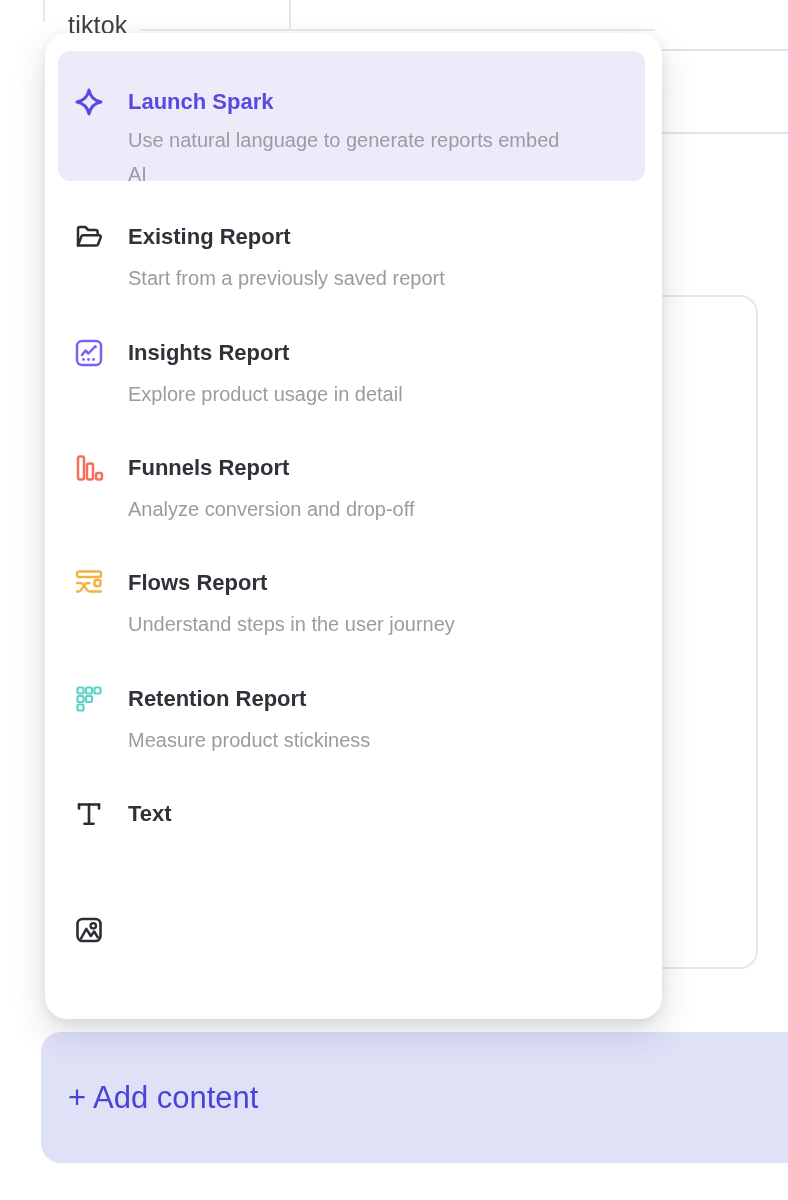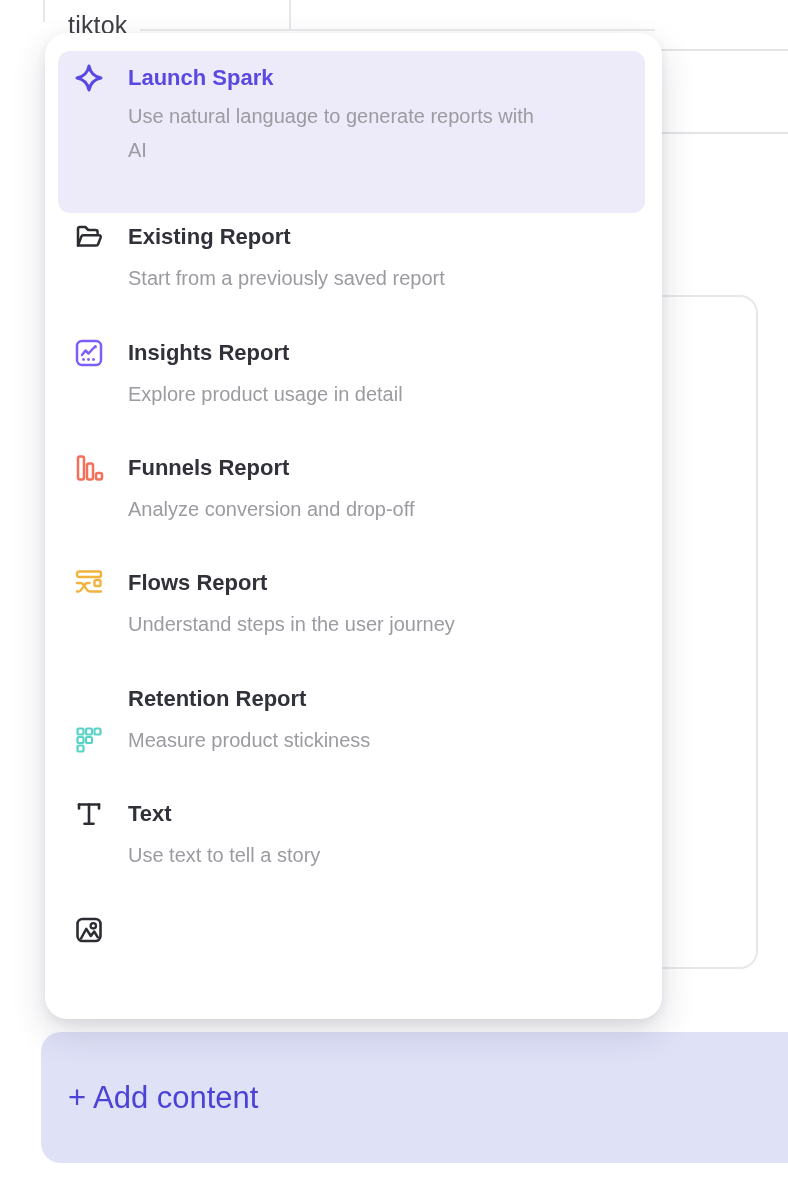--- a/index.html
+++ b/index.html
@@ -54,25 +54,25 @@
     border-radius: 22px;
     box-shadow: 0 14px 34px rgba(45, 45, 75, 0.16), 0 3px 10px rgba(45, 45, 75, 0.08);
     z-index: 10;
   }
 
   .spark-item {
     position: absolute;
     left: 13px;
     top: 18px;
     width: 587px;
-    height: 162px;
+    height: 130px;
     background: #edebfa;
     border-radius: 12px;
     box-sizing: border-box;
-    padding: 12px 16px 0 16px;
+    padding: 36px 16px 0 16px;
     display: flex;
     gap: 24px;
     cursor: pointer;
   }
   .spark-item .title {
     font-size: 22px;
     font-weight: 600;
     line-height: 30px;
     color: #5948e1;
   }
@@ -99,21 +99,21 @@
   .menu-row .subtitle {
     font-size: 20px;
     line-height: 30px;
     margin-top: 11px;
     color: #9b9ba1;
   }
   .row-existing  { top: 189px; }
   .row-insights  { top: 305px; }
   .row-funnels   { top: 420px; }
   .row-flows     { top: 535px; }
-  .row-retention { top: 651px; align-items: flex-end; }
+  .row-retention { top: 651px; }
   .row-text      { top: 766px; }
   .row-media     { top: 882px; }
 
   .icon-box {
     flex: none;
     width: 30px;
     height: 30px;
     display: flex;
     align-items: center;
     justify-content: center;
@@ -158,21 +158,21 @@
 
     <div class="spark-item">
       <div class="icon-box">
         <svg width="30" height="30" viewBox="0 0 30 30" fill="none">
           <path d="M15 3 C16.2 9.2 20.8 13.8 27 15 C20.8 16.2 16.2 20.8 15 27 C13.8 20.8 9.2 16.2 3 15 C9.2 13.8 13.8 9.2 15 3 Z" stroke="#5948e1" stroke-width="3" stroke-linejoin="round"></path>
         </svg>
       </div>
       <div class="text-col">
         <div class="title">Launch Spark</div>
         <div class="sub-wrap">
-          <div class="sub-line">Use natural language to generate reports with</div>
+          <div class="sub-line">Use natural language to generate reports embed</div>
           <div class="sub-line">AI</div>
         </div>
       </div>
     </div>
 
     <div class="menu-row row-insights">
       <div class="icon-box">
         <svg width="30" height="30" viewBox="0 0 30 30" fill="none">
           <rect x="3" y="3" width="24" height="24" rx="5" stroke="#7d5ef8" stroke-width="2.5"></rect>
           <path d="M8 17 l3.5 -4.5 3 3 L21 8.5" stroke="#7d5ef8" stroke-width="2.5" stroke-linecap="round" stroke-linejoin="round"></path>
@@ -252,21 +252,20 @@
         <svg width="30" height="30" viewBox="0 0 30 30" fill="none">
           <path d="M5 5.5 H25" stroke="#2c2d32" stroke-width="2.6" stroke-linecap="round"></path>
           <path d="M5 5.5 V9.5" stroke="#2c2d32" stroke-width="2.6" stroke-linecap="round"></path>
           <path d="M25 5.5 V9.5" stroke="#2c2d32" stroke-width="2.6" stroke-linecap="round"></path>
           <path d="M15 5.5 V24.5" stroke="#2c2d32" stroke-width="2.6" stroke-linecap="round"></path>
           <path d="M10.5 24.8 H19.5" stroke="#2c2d32" stroke-width="2.6" stroke-linecap="round"></path>
         </svg>
       </div>
       <div class="text-col">
         <div class="title">Text</div>
-        <div class="subtitle">Use text to tell a story</div>
       </div>
     </div>
 
     <div class="menu-row row-media">
       <div class="icon-box">
         <svg width="30" height="30" viewBox="0 0 30 30" fill="none">
           <rect x="3.5" y="4" width="23" height="22" rx="5" stroke="#2c2d32" stroke-width="2.6"></rect>
           <circle cx="19.3" cy="10.8" r="2.7" stroke="#2c2d32" stroke-width="2.3"></circle>
           <path d="M7 23.5 L12.3 13.8 L16.8 21 L20.2 16.5 L23.8 22.3" stroke="#2c2d32" stroke-width="2.5" stroke-linecap="round" stroke-linejoin="round"></path>
         </svg>

